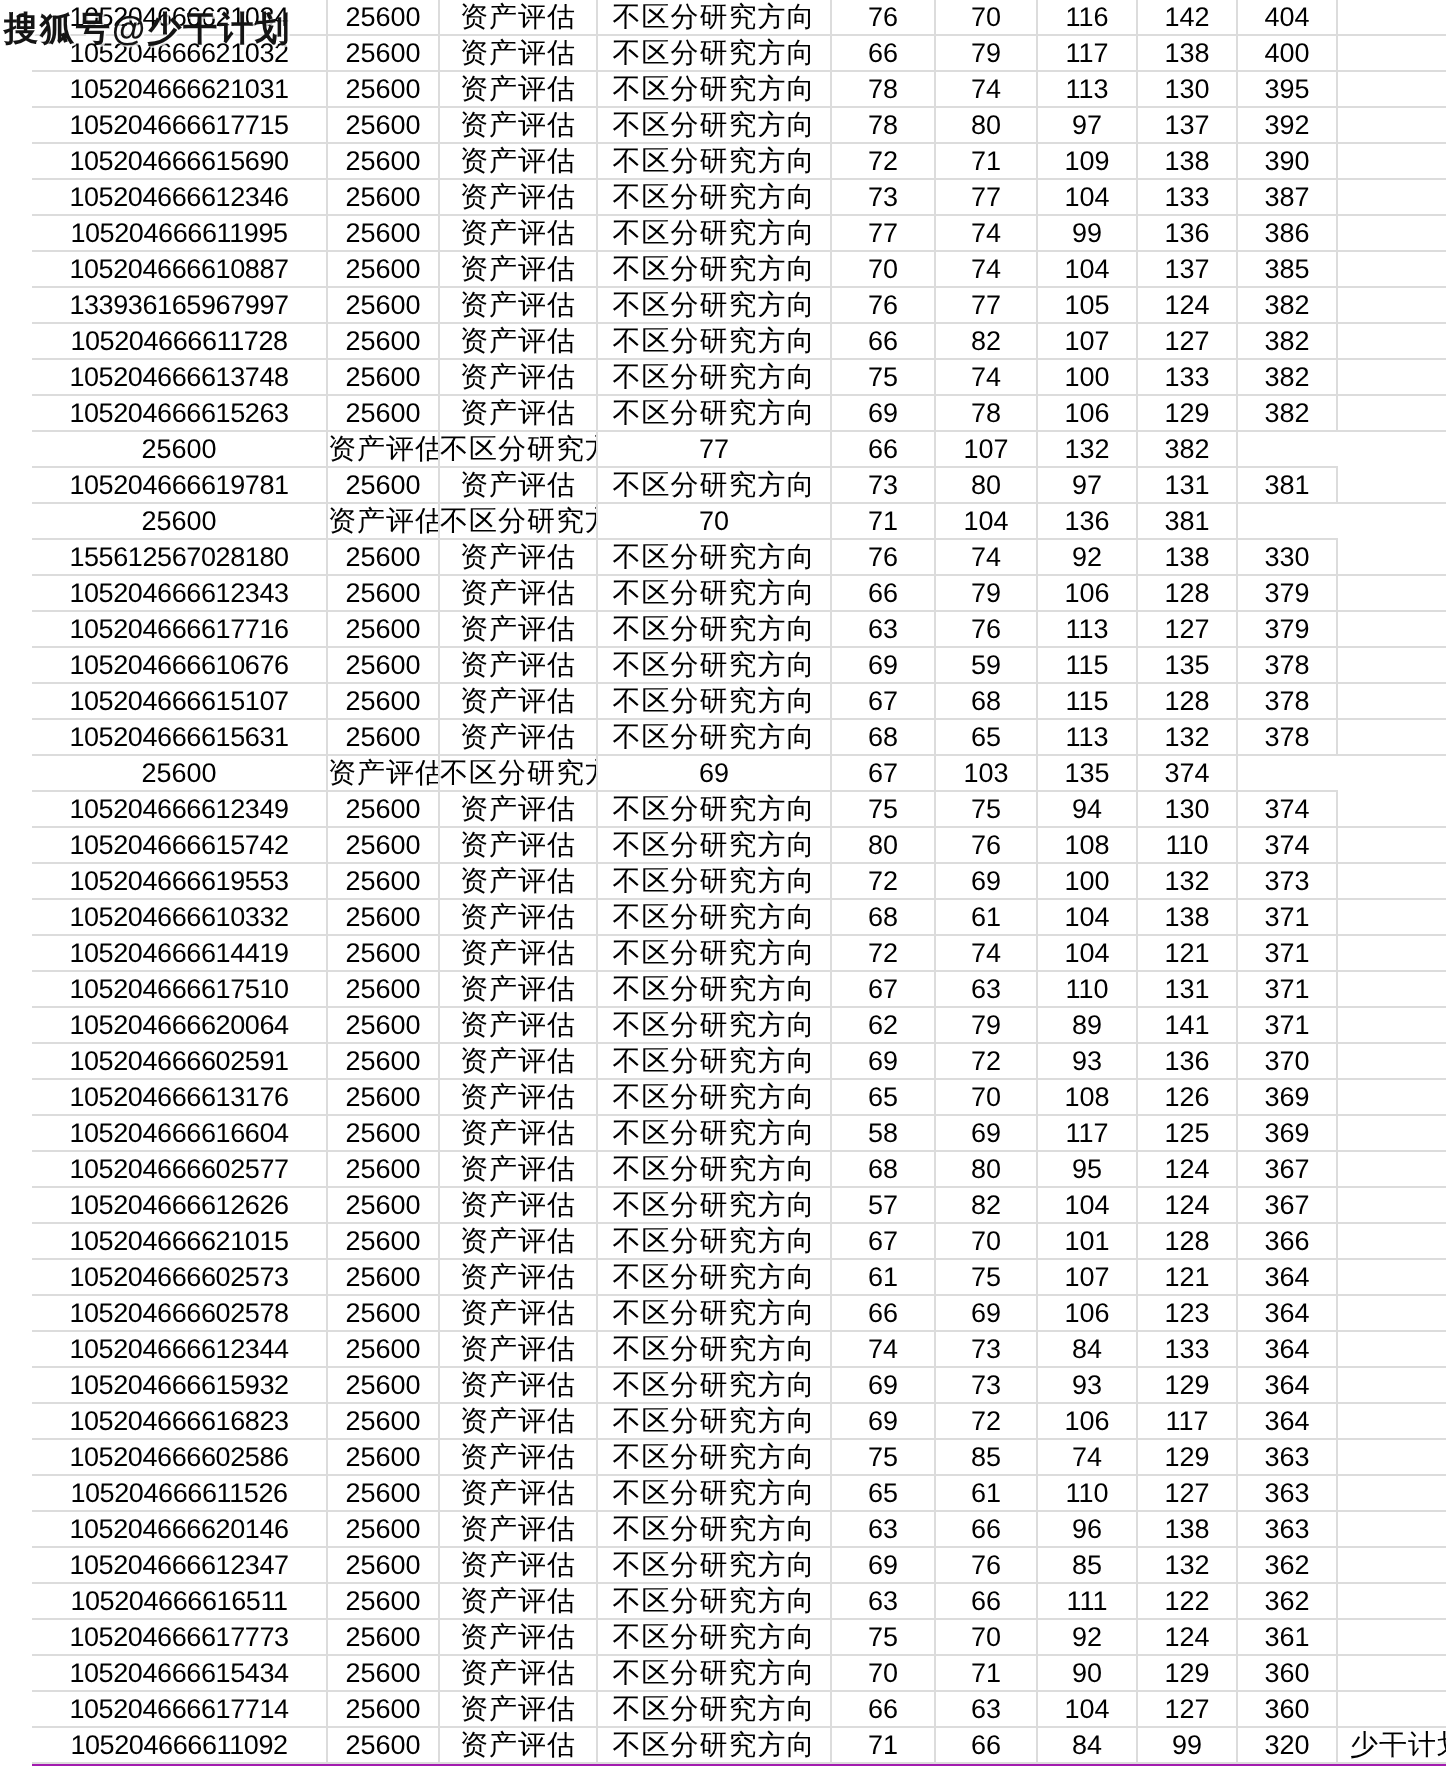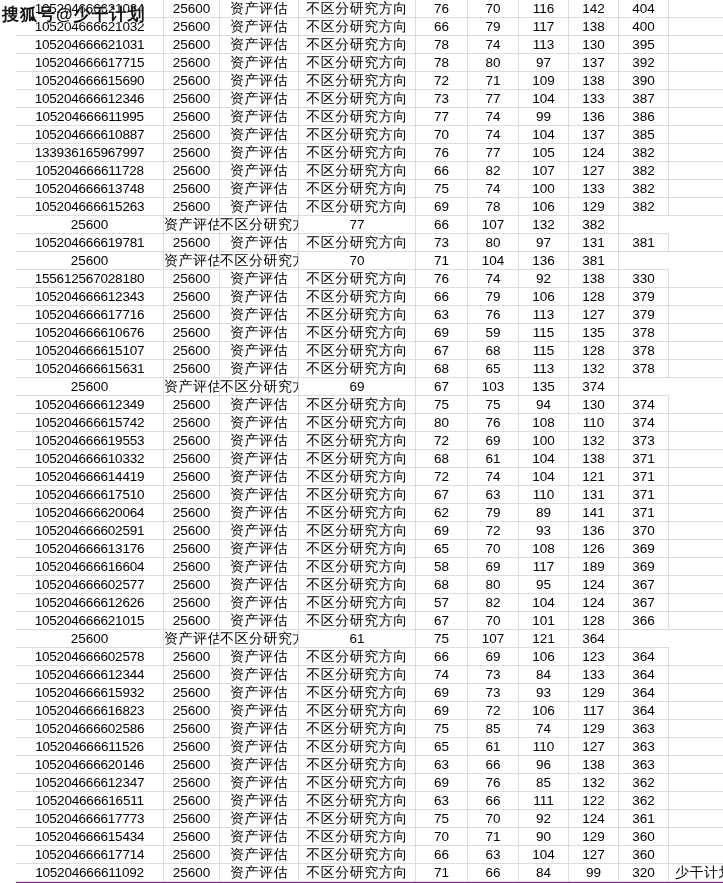--- a/index.html
+++ b/index.html
@@ -414,21 +414,21 @@
     <div class="cell c-cjk"></div>
   </div>
       <div class="row">
     <div class="cell c-id">105204666616604</div>
     <div class="cell">25600</div>
     <div class="cell c-cjk">资产评估</div>
     <div class="cell c-cjk">不区分研究方向</div>
     <div class="cell">58</div>
     <div class="cell">69</div>
     <div class="cell">117</div>
-    <div class="cell">189</div>
+    <div class="cell">125</div>
     <div class="cell">369</div>
     <div class="cell c-cjk"></div>
   </div>
       <div class="row">
     <div class="cell c-id">105204666602577</div>
     <div class="cell">25600</div>
     <div class="cell c-cjk">资产评估</div>
     <div class="cell c-cjk">不区分研究方向</div>
     <div class="cell">68</div>
     <div class="cell">80</div>
@@ -455,20 +455,21 @@
     <div class="cell c-cjk">资产评估</div>
     <div class="cell c-cjk">不区分研究方向</div>
     <div class="cell">67</div>
     <div class="cell">70</div>
     <div class="cell">101</div>
     <div class="cell">128</div>
     <div class="cell">366</div>
     <div class="cell c-cjk"></div>
   </div>
       <div class="row">
+    <div class="cell c-id">105204666602573</div>
     <div class="cell">25600</div>
     <div class="cell c-cjk">资产评估</div>
     <div class="cell c-cjk">不区分研究方向</div>
     <div class="cell">61</div>
     <div class="cell">75</div>
     <div class="cell">107</div>
     <div class="cell">121</div>
     <div class="cell">364</div>
     <div class="cell c-cjk"></div>
   </div>

